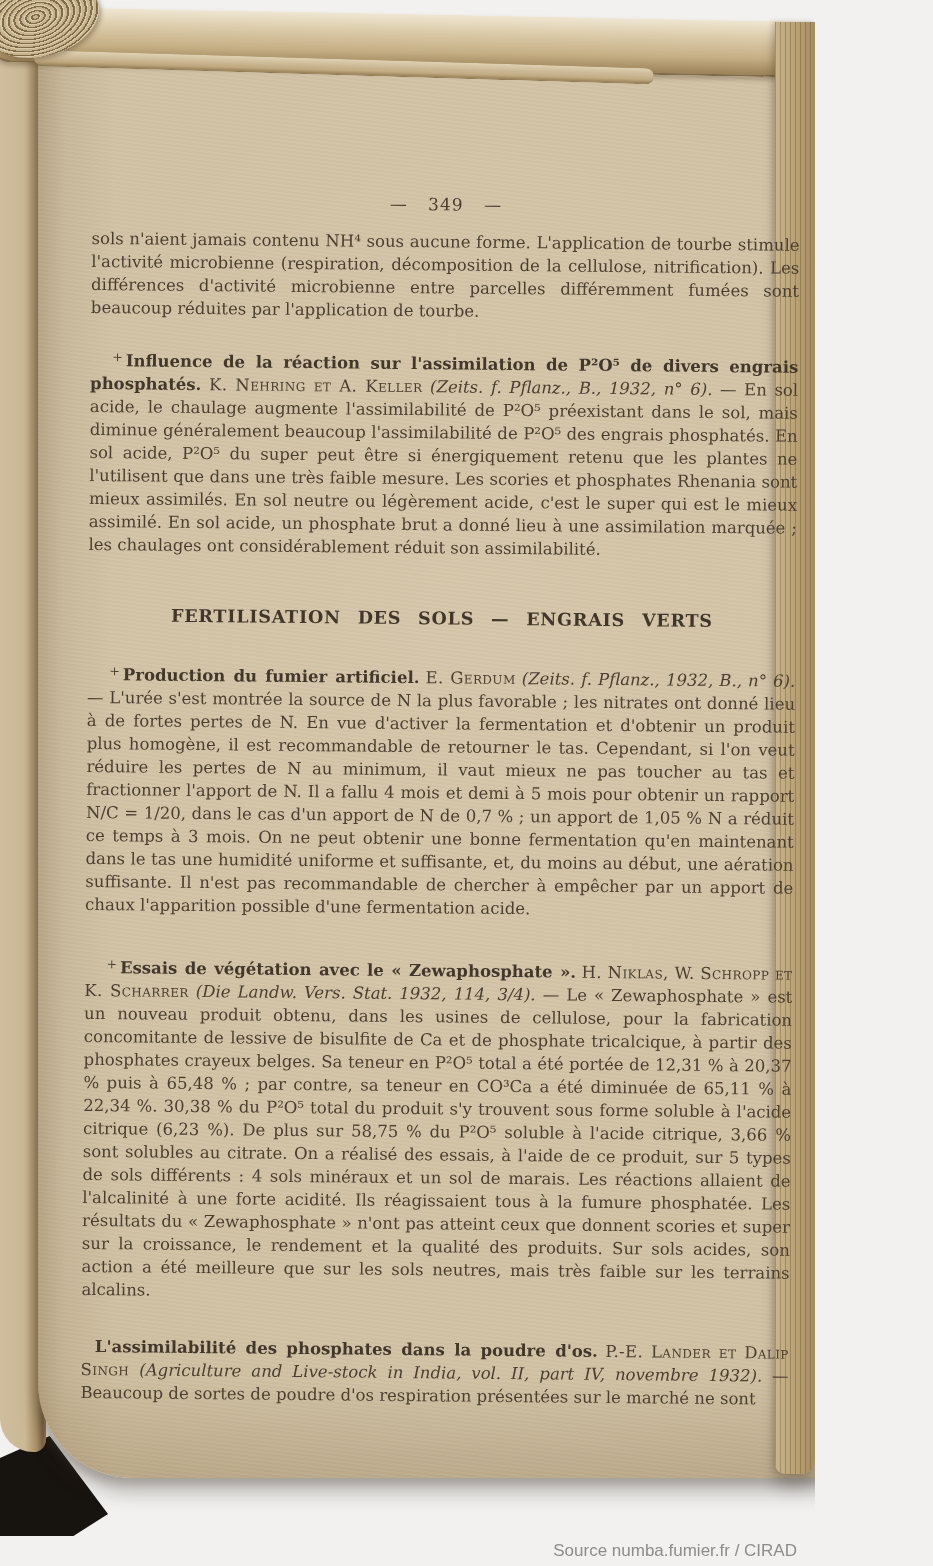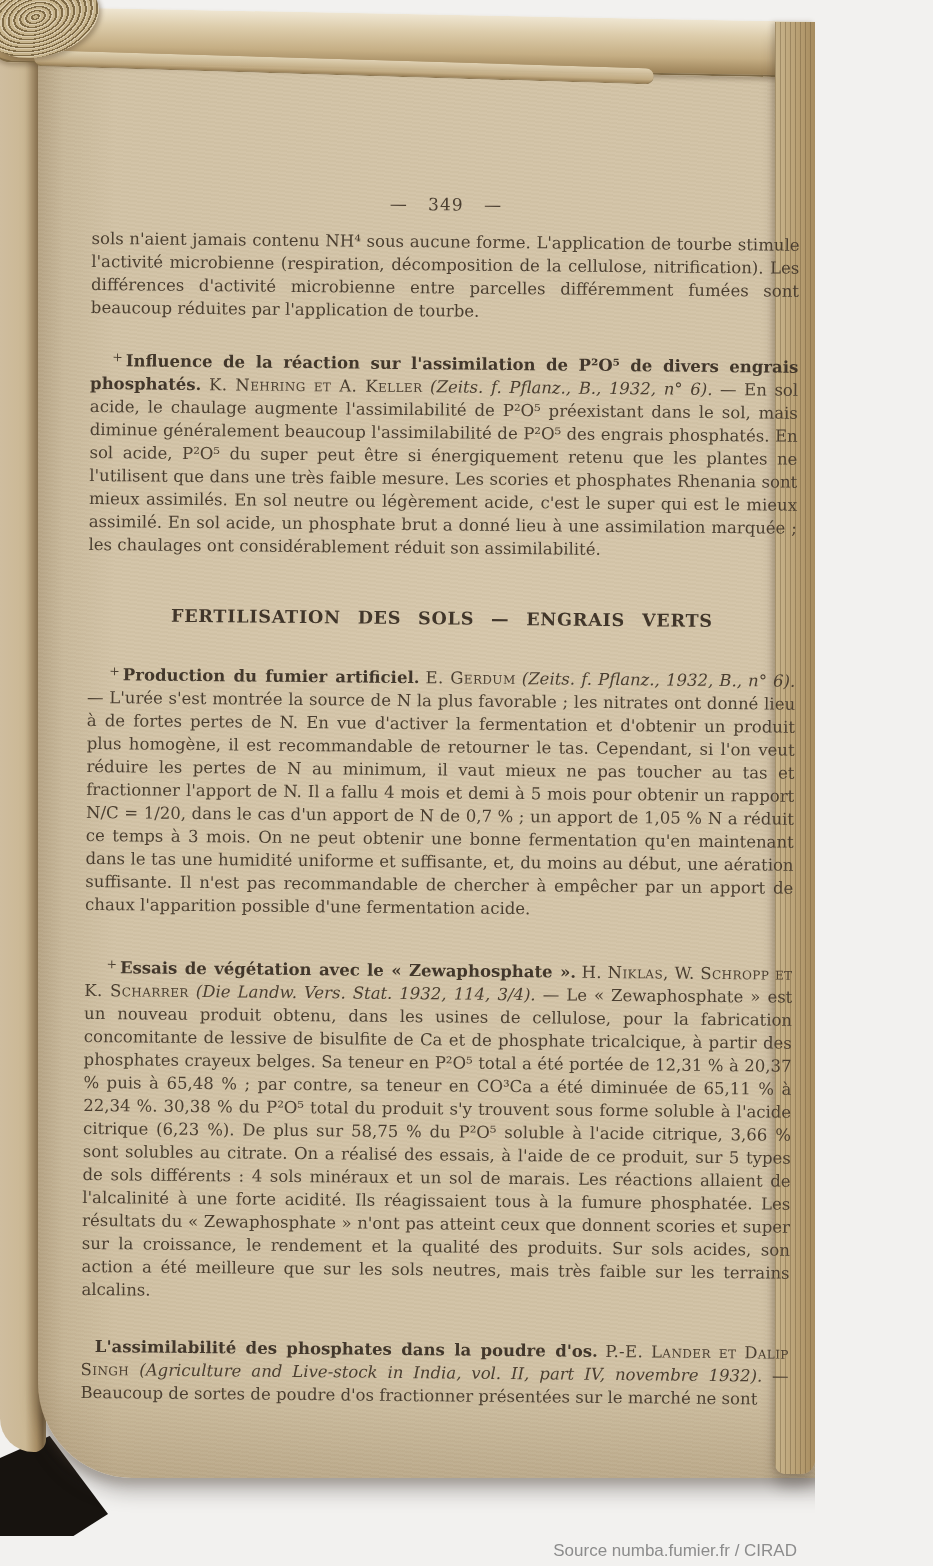--- a/index.html
+++ b/index.html
@@ -109,19 +109,19 @@
     <p class="para">sols n'aient jamais contenu NH⁴ sous aucune forme. L'application de tourbe stimule l'activité microbienne (respiration, décomposition de la cellulose, nitrification). Les différences d'activité microbienne entre parcelles différemment fumées sont beaucoup réduites par l'application de tourbe.</p>
 
     <p class="article art-influence"><span class="marker">+</span><span class="art-title">Influence de la réaction sur l'assimilation de P²O⁵ de divers engrais phosphatés.</span> <span class="art-authors">K. Nehring et A. Keller</span> <span class="art-ref">(Zeits. f. Pflanz., B., 1932, n° 6).</span> <span>— En sol acide, le chaulage augmente l'assimilabilité de P²O⁵ préexistant dans le sol, mais diminue généralement beaucoup l'assimilabilité de P²O⁵ des engrais phosphatés. En sol acide, P²O⁵ du super peut être si énergiquement retenu que les plantes ne l'utilisent que dans une très faible mesure. Les scories et phosphates Rhenania sont mieux assimilés. En sol neutre ou légèrement acide, c'est le super qui est le mieux assimilé. En sol acide, un phosphate brut a donné lieu à une assimilation marquée ; les chaulages ont considérablement réduit son assimilabilité.</span></p>
 
     <p class="section-heading">FERTILISATION DES SOLS — ENGRAIS VERTS</p>
 
     <p class="article art-production"><span class="marker">+</span><span class="art-title">Production du fumier artificiel.</span> <span class="art-authors">E. Gerdum</span> <span class="art-ref">(Zeits. f. Pflanz., 1932, B., n° 6).</span> <span>— L'urée s'est montrée la source de N la plus favorable ; les nitrates ont donné lieu à de fortes pertes de N. En vue d'activer la fermentation et d'obtenir un produit plus homogène, il est recommandable de retourner le tas. Cependant, si l'on veut réduire les pertes de N au minimum, il vaut mieux ne pas toucher au tas et fractionner l'apport de N. Il a fallu 4 mois et demi à 5 mois pour obtenir un rapport N/C = 1/20, dans le cas d'un apport de N de 0,7 % ; un apport de 1,05 % N a réduit ce temps à 3 mois. On ne peut obtenir une bonne fermentation qu'en maintenant dans le tas une humidité uniforme et suffisante, et, du moins au début, une aération suffisante. Il n'est pas recommandable de chercher à empêcher par un apport de chaux l'apparition possible d'une fermentation acide.</span></p>
 
     <p class="article art-zewaphosphate"><span class="marker">+</span><span class="art-title">Essais de végétation avec le « Zewaphosphate ».</span> <span class="art-authors">H. Niklas, W. Schropp et K. Scharrer</span> <span class="art-ref">(Die Landw. Vers. Stat. 1932, 114, 3/4).</span> <span>— Le « Zewaphosphate » est un nouveau produit obtenu, dans les usines de cellulose, pour la fabrication concomitante de lessive de bisulfite de Ca et de phosphate tricalcique, à partir des phosphates crayeux belges. Sa teneur en P²O⁵ total a été portée de 12,31 % à 20,37 % puis à 65,48 % ; par contre, sa teneur en CO³Ca a été diminuée de 65,11 % à 22,34 %. 30,38 % du P²O⁵ total du produit s'y trouvent sous forme soluble à l'acide citrique (6,23 %). De plus sur 58,75 % du P²O⁵ soluble à l'acide citrique, 3,66 % sont solubles au citrate. On a réalisé des essais, à l'aide de ce produit, sur 5 types de sols différents : 4 sols minéraux et un sol de marais. Les réactions allaient de l'alcalinité à une forte acidité. Ils réagissaient tous à la fumure phosphatée. Les résultats du « Zewaphosphate » n'ont pas atteint ceux que donnent scories et super sur la croissance, le rendement et la qualité des produits. Sur sols acides, son action a été meilleure que sur les sols neutres, mais très faible sur les terrains alcalins.</span></p>
 
-    <p class="article art-lander"><span class="art-title">L'assimilabilité des phosphates dans la poudre d'os.</span> <span class="art-authors">P.-E. Lander et Dalip Singh</span> <span class="art-ref">(Agriculture and Live-stock in India, vol. II, part IV, novembre 1932).</span> <span>— Beaucoup de sortes de poudre d'os fractionner présentées sur le marché ne sont</span></p>
+    <p class="article art-lander"><span class="art-title">L'assimilabilité des phosphates dans la poudre d'os.</span> <span class="art-authors">P.-E. Lander et Dalip Singh</span> <span class="art-ref">(Agriculture and Live-stock in India, vol. II, part IV, novembre 1932).</span> <span>— Beaucoup de sortes de poudre d'os respiration présentées sur le marché ne sont</span></p>
 
   </div>
 
   <div class="source-bar">Source numba.fumier.fr / CIRAD</div>
 
 </div>
 
 </body></html>

